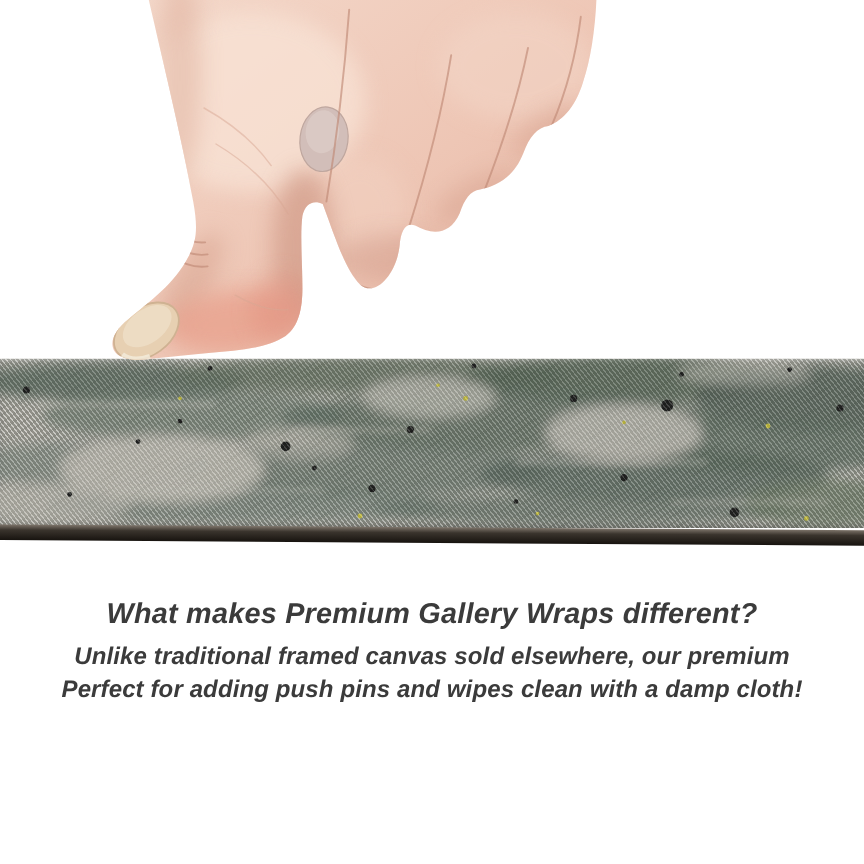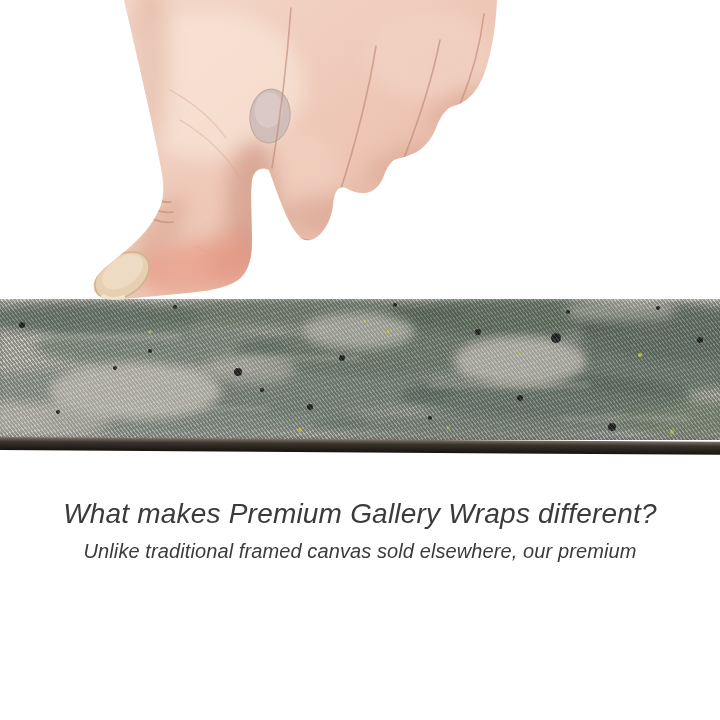--- a/index.html
+++ b/index.html
@@ -38,25 +38,25 @@
   }
 
   
   .caption{
     position:absolute;left:40px;top:498px;width:640px;z-index:2;
     text-align:center;color:var(--text,#3b3b3b);
     font-style:italic;
   }
   .caption h2{
     margin:0 0 8px 0;
-    font-size:28px;font-weight:400;letter-spacing:.2px;
+    font-size:24px;font-weight:700;letter-spacing:.2px;
     color:var(--text,#3b3b3b);
   }
   .caption p{
-    margin:0;font-size:20px;line-height:27.5px;font-weight:400;
+    margin:0;font-size:20px;line-height:27.5px;font-weight:700;
     letter-spacing:.1px;
   }
 </style>
 </head>
 <body>
 
 <div class="stage">
 
   <div class="strip">
     <div class="fabric">
@@ -226,15 +226,16 @@
           <path d="M196,246 q24,14 44,12"></path>
           <path d="M356,200 q14,6 24,2"></path>
         </g>
       </g>
     </svg>
   </div>
 
   <div class="caption">
     <h2>What makes Premium Gallery Wraps different?</h2>
     <p>Unlike traditional framed canvas sold elsewhere, our premium</p>
+    <p>Perfect for adding push pins and wipes clean with a damp cloth!</p>
   </div>
 
 </div>
 
 </body></html>

